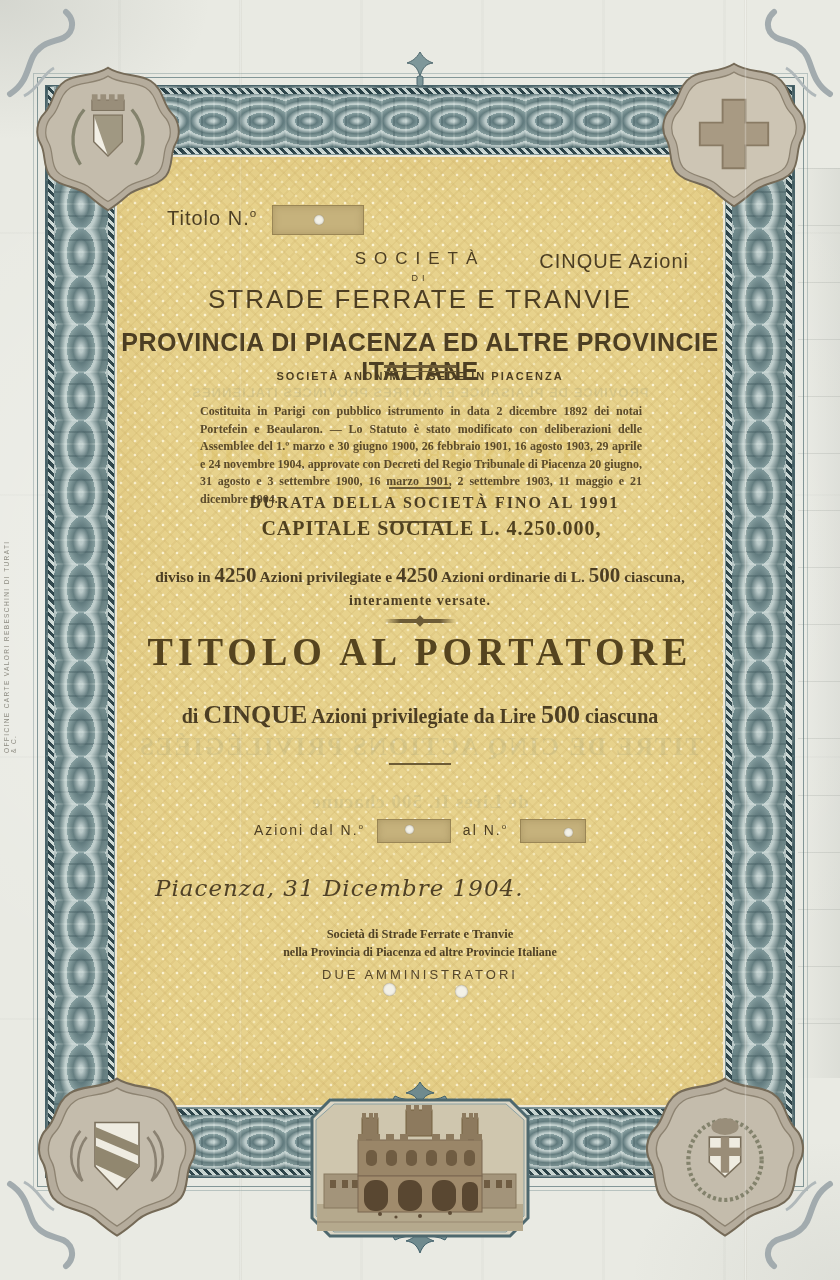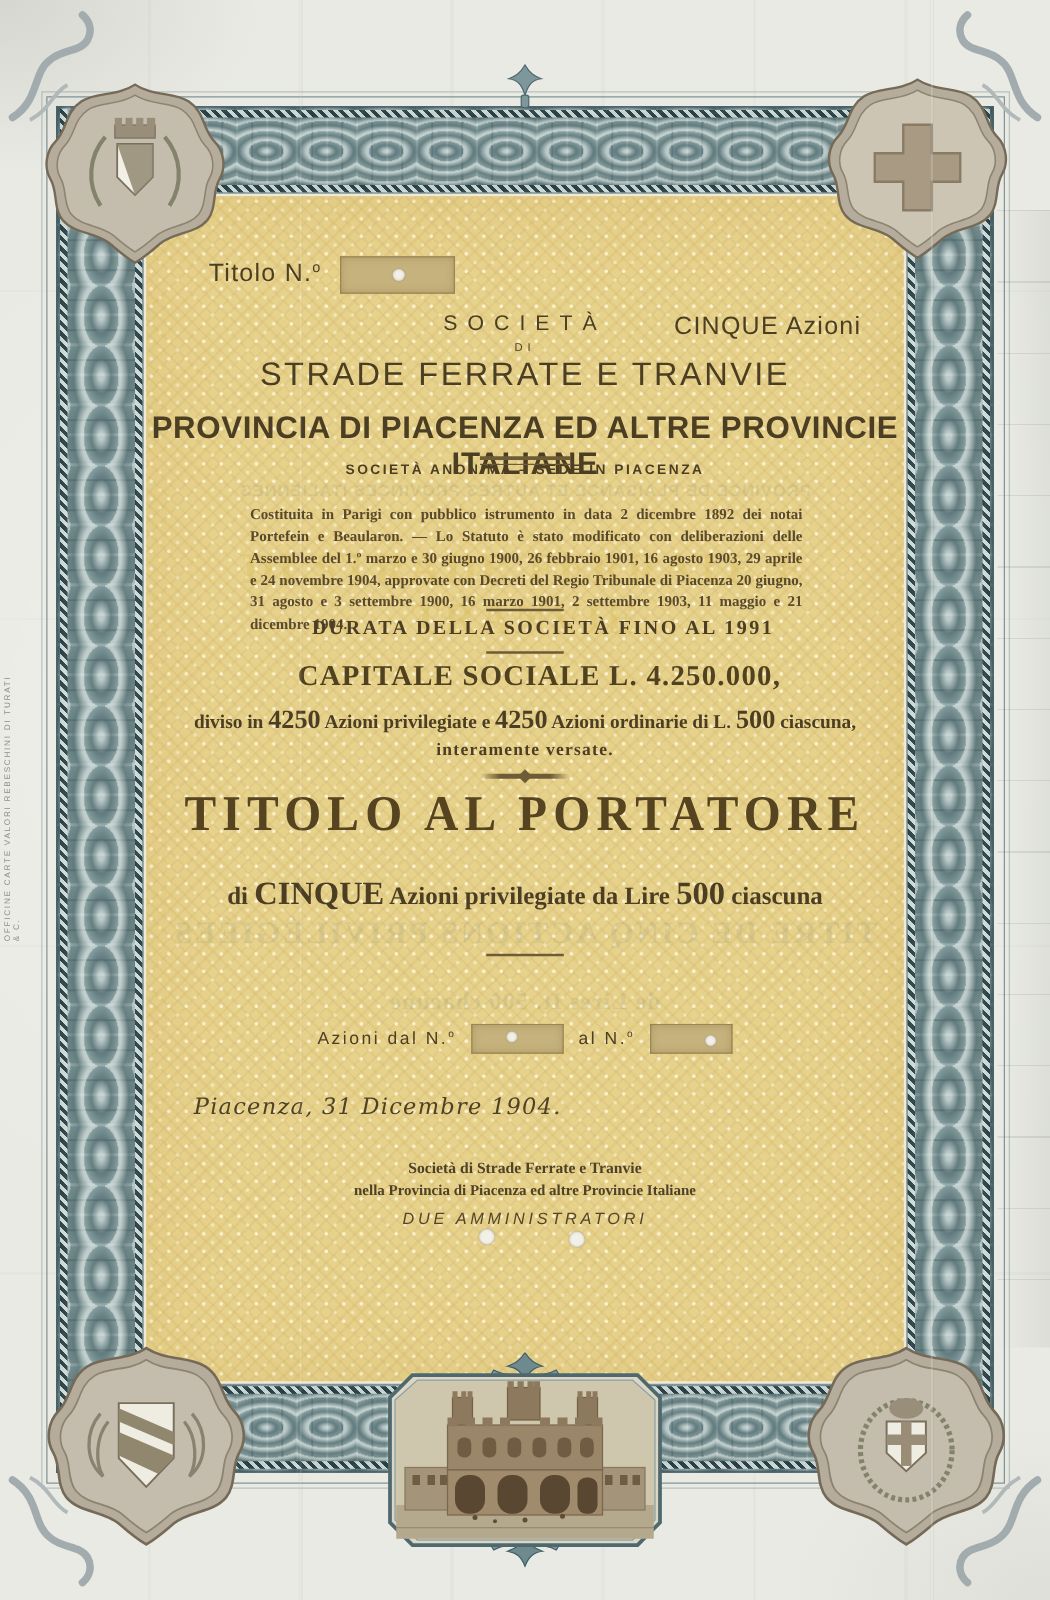--- a/index.html
+++ b/index.html
@@ -134,21 +134,21 @@
   <div class="abs ctr sans ink" style="top:171px;font-size:25px;letter-spacing:.5px;font-weight:bold;">PROVINCIA DI PIACENZA ED ALTRE PROVINCIE ITALIANE</div>
   <div class="rule rule-thick" style="top:208px;"></div>
   <div class="abs ctr sans ink" style="top:213px;font-size:11px;letter-spacing:2px;font-weight:bold;">SOCIETÀ ANONIMA – SEDE IN PIACENZA</div>
 
   <div class="abs" style="top:246px;left:83px;width:442px;font-size:12px;line-height:1.46;text-align:justify;font-weight:bold;color:#5a4a2b;">Costituita in Parigi con pubblico istrumento in data 2 dicembre 1892 dei notai Portefein e Beaularon. — Lo Statuto è stato modificato con deliberazioni delle Assemblee del 1.º marzo e 30 giugno 1900, 26 febbraio 1901, 16 agosto 1903, 29 aprile e 24 novembre 1904, approvate con Decreti del Regio Tribunale di Piacenza 20 giugno, 31 agosto e 3 settembre 1900, 16 marzo 1901, 2 settembre 1903, 11 maggio e 21 dicembre 1904.</div>
 
   <div class="rule" style="top:330px;"></div>
   <div class="abs ctr ink" style="top:337px;font-size:16px;letter-spacing:2px;font-weight:bold;margin-left:29px;">DURATA DELLA SOCIETÀ FINO AL 1991</div>
   <div class="rule" style="top:364px;"></div>
 
-  <div class="abs ctr ink" style="top:371px;font-size:23px;letter-spacing:1px;font-weight:bold;color:#50411f;padding-left:23px;">CAPITALE SOCIALE L. 4.250.000,</div>
+  <div class="abs ctr ink" style="top:360px;font-size:20px;letter-spacing:1px;font-weight:bold;color:#50411f;padding-left:23px;">CAPITALE SOCIALE L. 4.250.000,</div>
   <div class="abs ctr ink" style="top:406px;font-size:15.5px;font-weight:bold;">
     <span>diviso in </span><span style="font-size:21px;">4250</span><span> Azioni privilegiate e </span><span style="font-size:21px;">4250</span><span> Azioni ordinarie di L. </span><span style="font-size:21px;">500</span><span> ciascuna,</span>
   </div>
   <div class="abs ctr ink" style="top:436px;font-size:14px;font-weight:bold;letter-spacing:1px;">interamente versate.</div>
   <div class="orn" style="top:462px;"></div>
 
   <div class="abs ctr" style="top:472px;font-size:38px;letter-spacing:5px;font-weight:bold;color:#55441f;transform:scaleY(1.05);">TITOLO AL PORTATORE</div>
   <div class="abs ctr ink" style="top:543px;font-size:20px;font-weight:bold;">
     <span>di </span><span style="font-size:26px;">CINQUE</span><span> Azioni privilegiate da Lire </span><span style="font-size:26px;">500</span><span> ciascuna</span>
   </div>
@@ -158,25 +158,25 @@
     <span><span>Azioni dal N.</span><sup class="ord">o</sup></span>
     <span class="blankrect" style="width:74px;height:24px;margin:0 6px;">
       <span class="hole" style="width:9px;height:9px;left:28px;top:6px;"></span>
     </span>
     <span><span>al N.</span><sup class="ord">o</sup></span>
     <span class="blankrect" style="width:66px;height:24px;margin-left:6px;">
       <span class="hole" style="width:9px;height:9px;left:44px;top:9px;"></span>
     </span>
   </div>
 
-  <div class="abs" style="top:718px;left:38px;font-family:'DejaVu Serif',serif;font-style:italic;font-size:18px;letter-spacing:1px;color:#4f4126;text-align:right;">Piacenza, 31 Dicembre 1904.</div>
+  <div class="abs" style="top:718px;left:38px;font-family:'DejaVu Serif',serif;font-style:italic;font-size:23px;letter-spacing:1px;color:#4f4126;text-align:right;">Piacenza, 31 Dicembre 1904.</div>
 
   <div class="abs ctr" style="top:788px;font-size:12px;font-weight:bold;color:#4f4126;">nella Provincia di Piacenza ed altre Provincie Italiane</div>
   <div class="abs ctr" style="top:770px;font-size:12.5px;font-weight:bold;color:#4f4126;">Società di Strade Ferrate e Tranvie</div>
-  <div class="abs ctr sans" style="top:810px;font-size:13px;letter-spacing:3px;color:#54452a;font-style:italic;">DUE AMMINISTRATORI</div>
+  <div class="abs ctr sans" style="top:810px;font-size:13px;letter-spacing:3px;color:#54452a;">DUE AMMINISTRATORI</div>
   <span class="hole abs" style="width:13px;height:13px;left:266px;top:826px;"></span>
   <span class="hole abs" style="width:13px;height:13px;left:338px;top:828px;"></span>
 </div>
 
 <svg class="abs" style="left:22px;top:62px;" width="172" height="152" viewBox="0 0 170 160">
   <path d="M85 6 C70 16 52 12 40 20 C26 29 28 44 18 54 C10 62 8 76 14 86 C20 96 16 110 24 120 C34 132 52 130 64 140 C72 147 78 152 85 156 C92 152 98 147 106 140 C118 130 136 132 146 120 C154 110 150 96 156 86 C162 76 160 62 152 54 C142 44 144 29 130 20 C118 12 100 16 85 6 Z" fill="#b5ac9c" stroke="#756a57" stroke-width="2"></path>
   <path d="M85 6 C70 16 52 12 40 20 C26 29 28 44 18 54 C10 62 8 76 14 86 C20 96 16 110 24 120 C34 132 52 130 64 140 C72 147 78 152 85 156 C92 152 98 147 106 140 C118 130 136 132 146 120 C154 110 150 96 156 86 C162 76 160 62 152 54 C142 44 144 29 130 20 C118 12 100 16 85 6 Z" fill="#c4bcac" stroke="#8d8371" stroke-width="1.5" transform="translate(10.2,9.6) scale(0.88)"></path>
   <rect x="68" y="40" width="34" height="11" fill="#998e7a" stroke="#7a6f5c"></rect>
   <rect x="68" y="34" width="6" height="7" fill="#998e7a"></rect>
     <rect x="77" y="34" width="6" height="7" fill="#998e7a"></rect>

